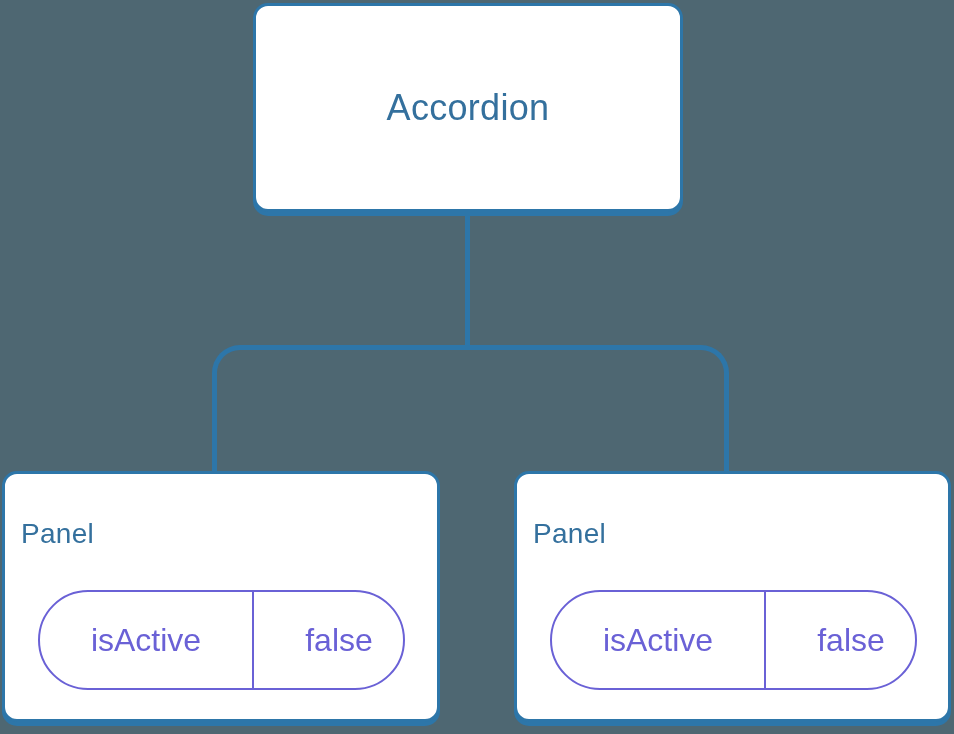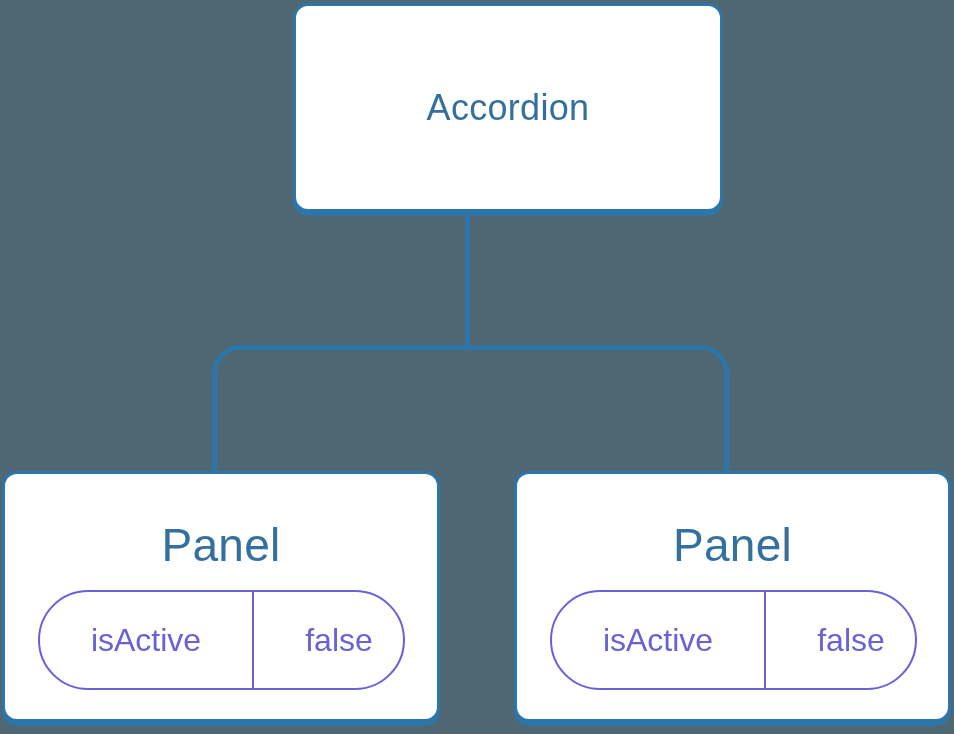--- a/index.html
+++ b/index.html
@@ -25,21 +25,20 @@
     box-shadow: 0 4px 0 var(--line, #2d76a9);
   }
   .root-node {
     left: 253px;
     top: 3px;
     width: 430px;
     height: 209px;
     display: flex;
     align-items: center;
     justify-content: center;
-    margin-left: 40px;
   }
   .node-label {
     font-size: 36px;
     font-weight: 500;
     letter-spacing: 0.3px;
     color: var(--node-text, #34709d);
   }
   .edge-vertical {
     position: absolute;
     left: 465px;
@@ -64,25 +63,26 @@
     width: 438px;
     height: 251px;
   }
   .panel-left  { left: 2px; }
   .panel-right { left: 514px; width: 437px; }
   .panel-title {
     position: absolute;
     top: 44px;
     left: 0;
     width: 100%;
-    text-align: center;
-    font-size: 46px;
+    text-align: left;
+    font-size: 28px;
     font-weight: 500;
     letter-spacing: 0.3px;
     color: var(--node-text, #34709d);
+    padding-left: 16px;
   }
   .state-pill {
     position: absolute;
     box-sizing: border-box;
     left: 33px;
     top: 116px;
     width: 367px;
     height: 100px;
     border: 2px solid var(--accent, #6a61d6);
     border-radius: 52px;

